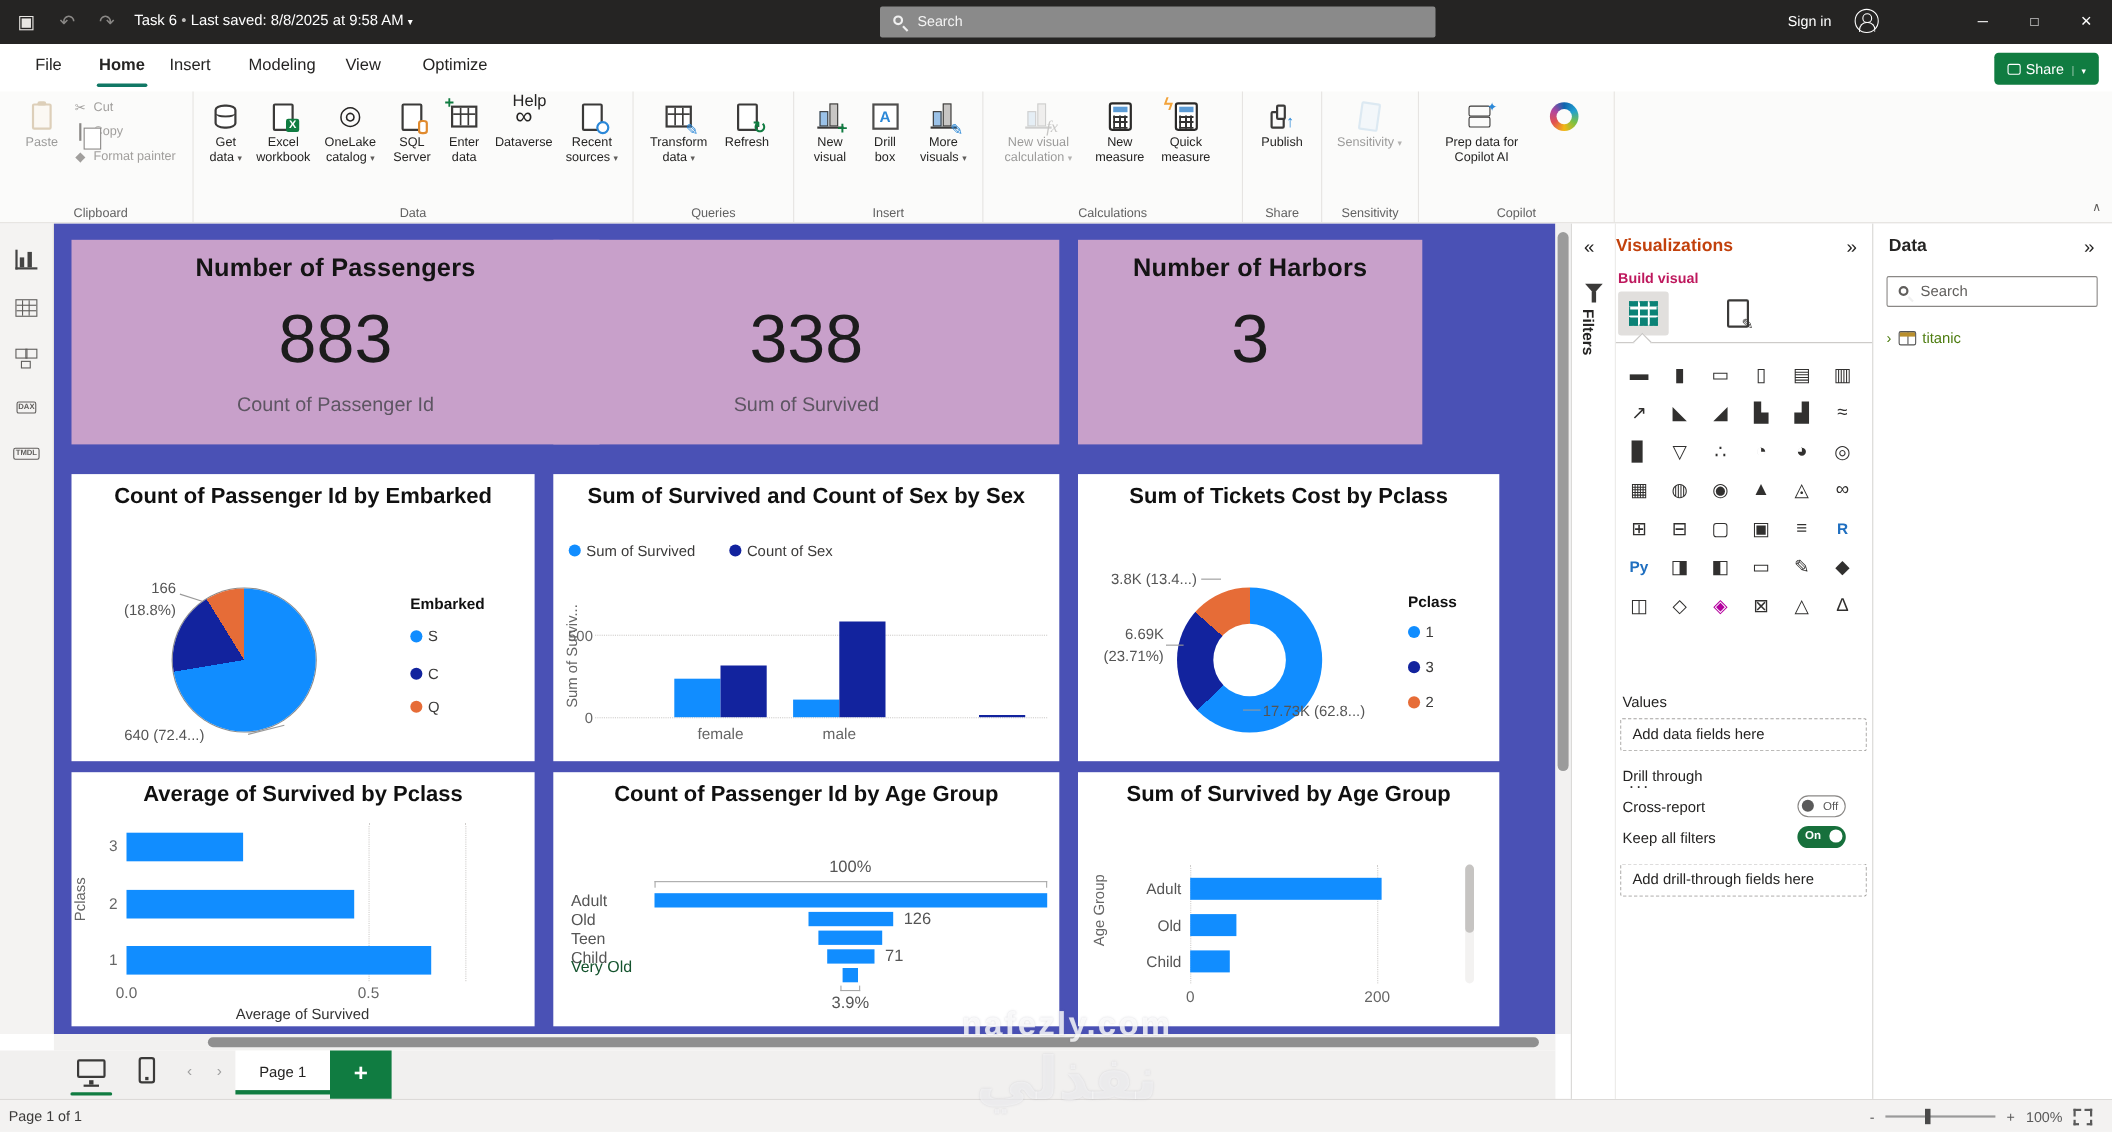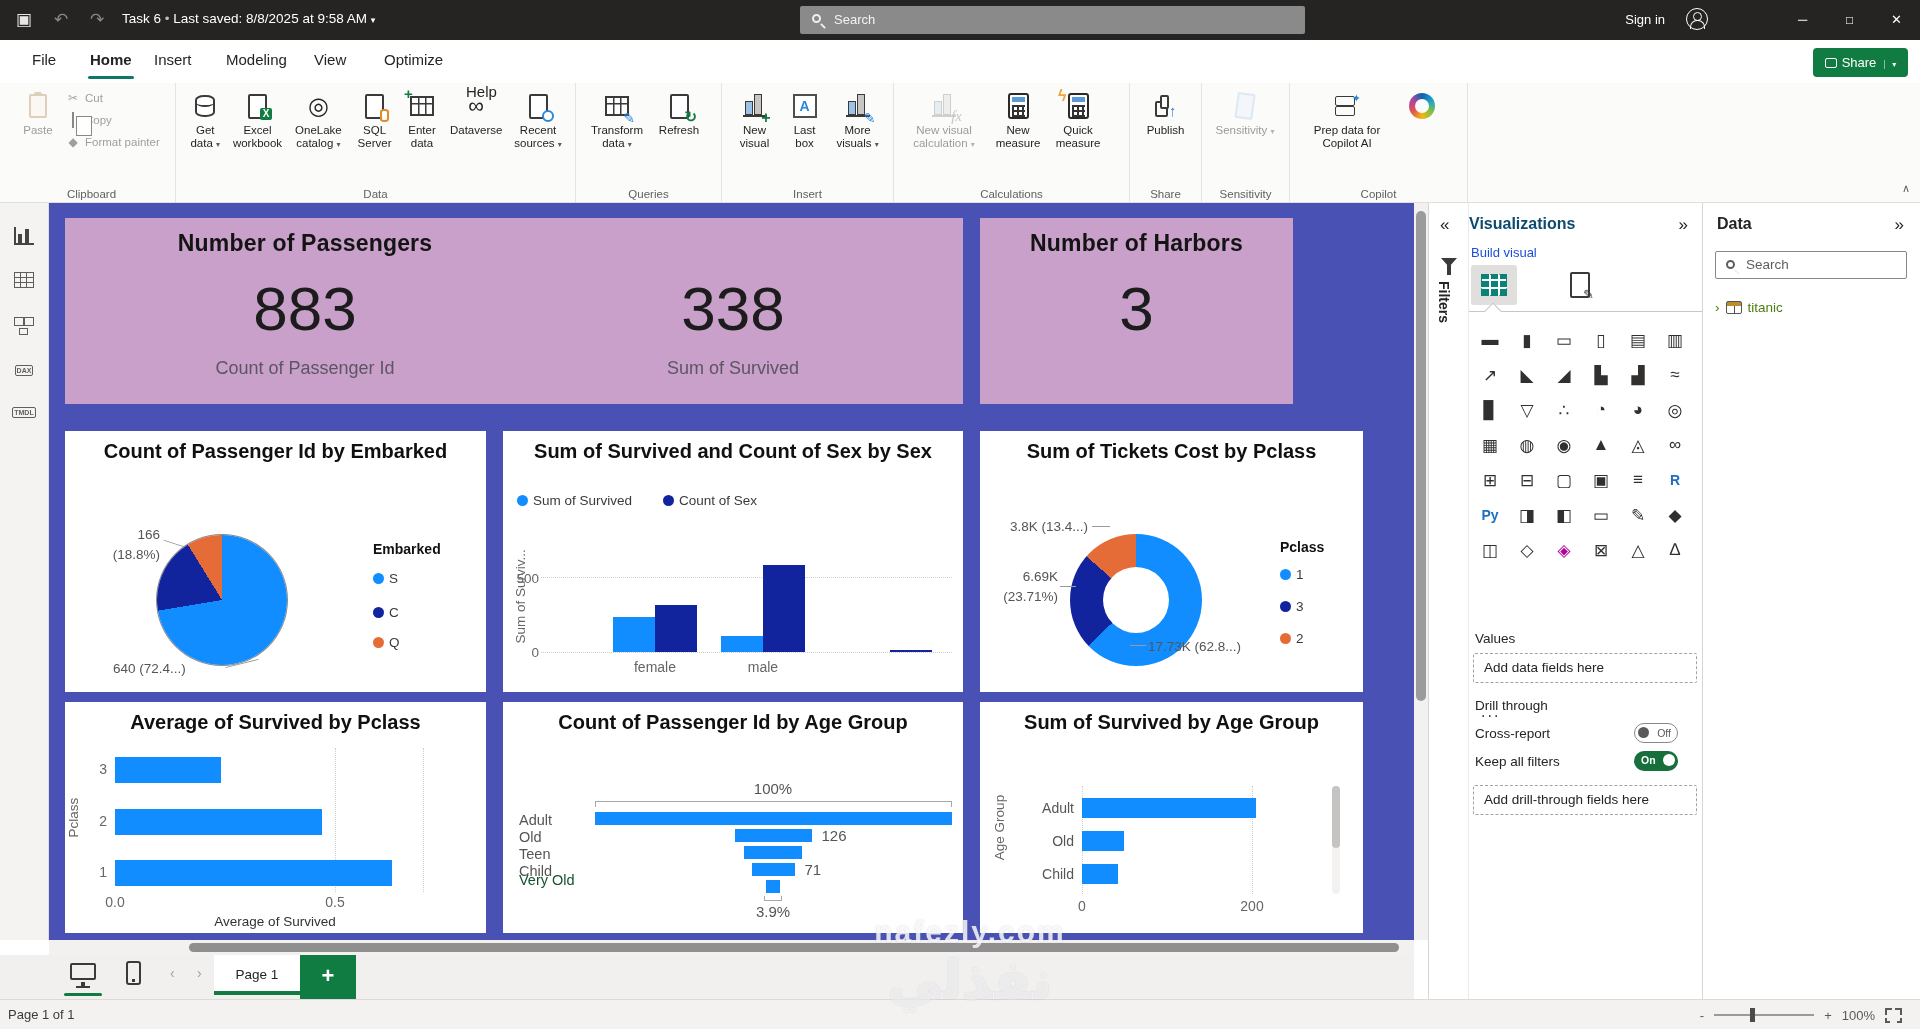--- a/index.html
+++ b/index.html
@@ -131,23 +131,23 @@
   .fit::after{right:0;top:0;border-right:2px solid #5a5a5a;border-top:2px solid #5a5a5a}
   .fit .b1{position:absolute;left:0;bottom:0;width:5px;height:5px;border-left:2px solid #5a5a5a;border-bottom:2px solid #5a5a5a}
   .fit .b2{position:absolute;right:0;bottom:0;width:5px;height:5px;border-right:2px solid #5a5a5a;border-bottom:2px solid #5a5a5a}
   
   #vizpane{position:absolute;left:1428px;top:203px;width:274px;height:796px;background:#fff;border-left:1px solid #d8d6d4;z-index:8}
   #vizstrip{position:absolute;left:0;top:0;width:40px;height:796px;border-right:1px solid #eceae8}
   .chev{font-size:17px;color:#252423}
   .funnel-ic{position:absolute;left:12px;top:55px;width:0;height:0;border-left:8px solid transparent;border-right:8px solid transparent;border-top:9px solid #3b3a39}
   .funnel-ic::after{content:"";position:absolute;left:-2px;top:-2px;width:4px;height:10px;background:#3b3a39}
   .vtext{position:absolute;left:7px;top:78px;writing-mode:vertical-rl;font-size:14px;font-weight:700;color:#252423}
-  #viz-title{position:absolute;left:40px;top:12px;font-size:16px;font-weight:700;color:#0c4a6e}
+  #viz-title{position:absolute;left:40px;top:12px;font-size:16px;font-weight:700;color:#c2410c}
   #viz-expand{position:absolute;right:14px;top:12px}
-  #build-label{position:absolute;left:42px;top:42px;font-size:13px;font-weight:400;color:#1d4ed8}
+  #build-label{position:absolute;left:42px;top:42px;font-size:13px;font-weight:700;color:#be185d}
   #tab-build{position:absolute;left:42px;top:62px;width:46px;height:40px;background:#e1dfdd;border-radius:3px;display:flex;align-items:center;justify-content:center}
   .build-grid{width:26px;height:22px;background:
       repeating-linear-gradient(90deg,#0b8276 0 7px,#fff 7px 9px),
       repeating-linear-gradient(0deg,#0b8276 0 6px,#fff 6px 8px);background-blend-mode:lighten;border:1px dashed #0b8276}
   #tab-format{position:absolute;left:128px;top:62px;width:46px;height:40px;display:flex;align-items:center;justify-content:center}
   .fmt-page{width:20px;height:26px;border:2px solid #3b3a39;border-radius:2px;position:relative}
   .fmt-page::after{content:"✎";position:absolute;right:-6px;bottom:-6px;font-size:13px;color:#3b3a39}
   #tab-divider{position:absolute;left:40px;top:108px;width:234px;border-top:1px solid #c8c6c4}
   #tab-caret{position:absolute;left:58px;top:102px;width:12px;height:12px;background:#fff;border-left:1px solid #c8c6c4;border-top:1px solid #c8c6c4;transform:rotate(45deg)}
   #gallery{position:absolute;left:46px;top:122px;width:222px}
@@ -287,21 +287,21 @@
         <span class="ic">
           <span class="i-bars"></span>
           <span class="bdg" style="right:0;bottom:-4px;color:#107C41;font-size:16px;font-weight:700">+</span>
         </span>
         <span class="lbl">New visual</span>
       </div>
       <div class="rbtn" style="width:46px">
         <span class="ic">
           <span class="i-box">A</span>
         </span>
-        <span class="lbl">Last box</span>
+        <span class="lbl">Drill box</span>
       </div>
       <div class="rbtn" style="width:58px">
         <span class="ic">
           <span class="i-bars"></span>
           <span class="bdg" style="right:-2px;bottom:-3px;color:#2b88d8;font-size:14px">✎</span>
         </span>
         <span class="lbl">More visuals <span class="car">▾</span></span>
       </div>
       <div class="rgroup-label">Insert</div>
     </div>

